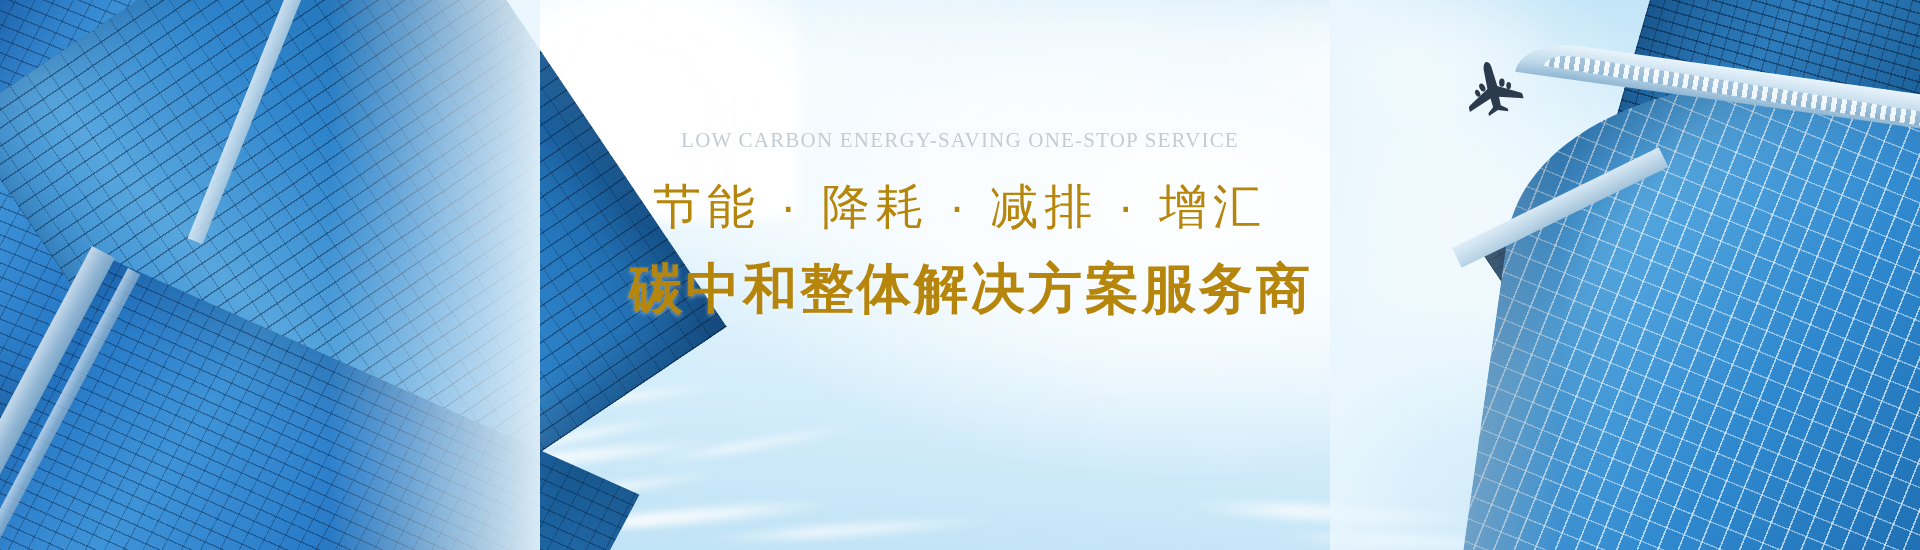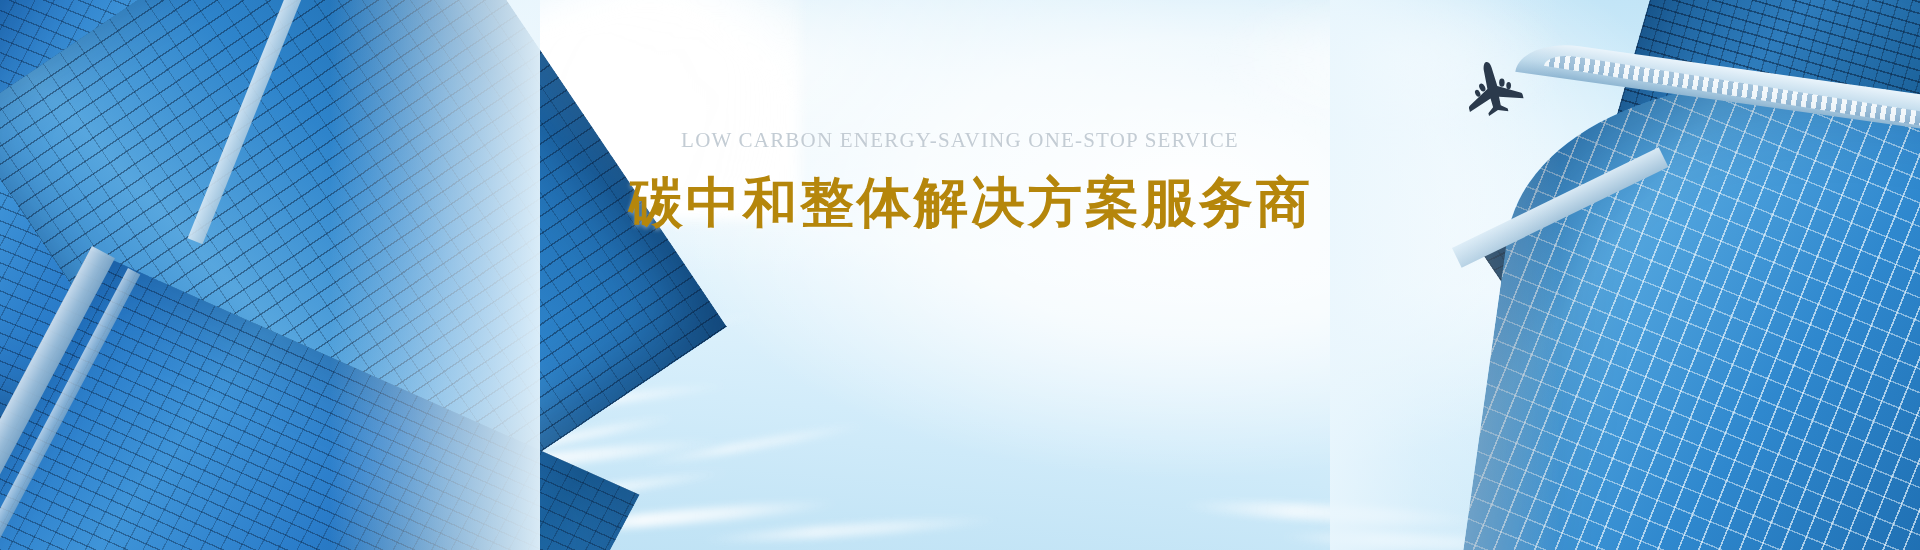--- a/index.html
+++ b/index.html
@@ -238,16 +238,17 @@
       <path d="M46 4c3.5 0 5.5 4 5.8 10l1.6 30 32 18c1.8 1 2.6 2.4 2.6 4.2v5.6L52 60.5l-.6 13.4 9.2 7.4v4.2L45.5 80 30 85.5v-4.2l9.3-7.4L38.7 60 3 72.4V66.8c0-1.8.8-3.2 2.6-4.2l32-18 1.6-30C40.5 8 42.5 4 46 4z"></path>
       <ellipse cx="30.5" cy="40.5" rx="4.2" ry="6.4" transform="rotate(-14 30.5 40.5)"></ellipse>
       <ellipse cx="21.5" cy="47.5" rx="3.6" ry="5.6" transform="rotate(-14 21.5 47.5)"></ellipse>
       <ellipse cx="61.5" cy="40.5" rx="4.2" ry="6.4" transform="rotate(14 61.5 40.5)"></ellipse>
       <ellipse cx="70.5" cy="47.5" rx="3.6" ry="5.6" transform="rotate(14 70.5 47.5)"></ellipse>
     </g>
   </svg>
 
   <div id="copy">
     <div id="tagline-en">LOW CARBON ENERGY-SAVING ONE-STOP SERVICE</div>
+    <div id="headline-sub">节能 · 降耗 · 减排 · 增汇</div>
     <div id="headline-main">碳中和整体解决方案服务商</div>
   </div>
 
 </div>
 
 </body></html>

